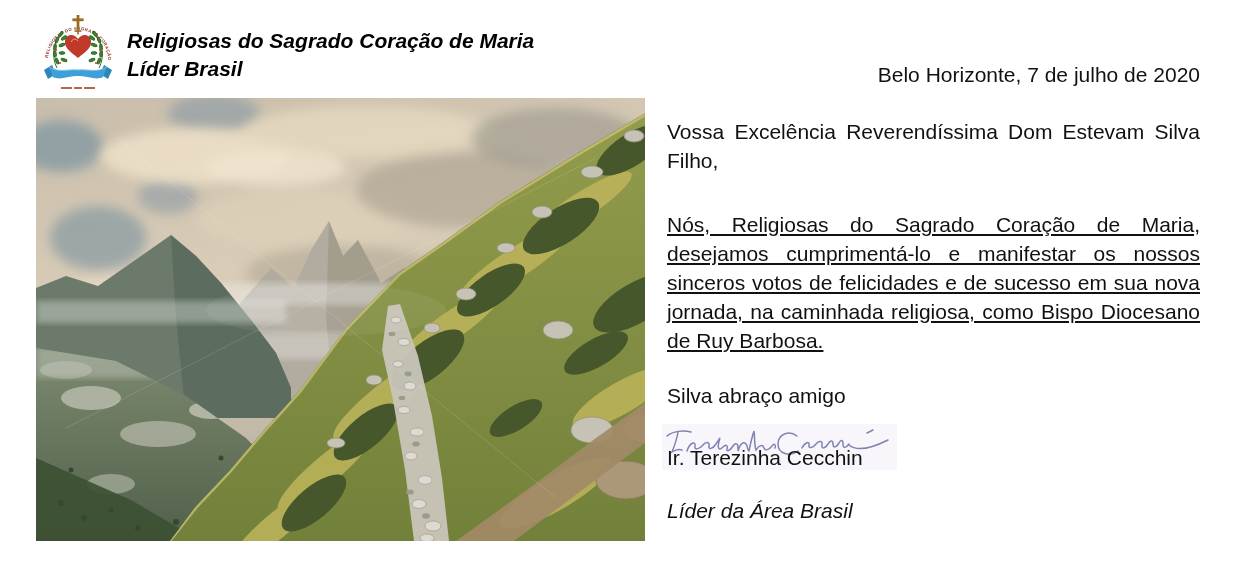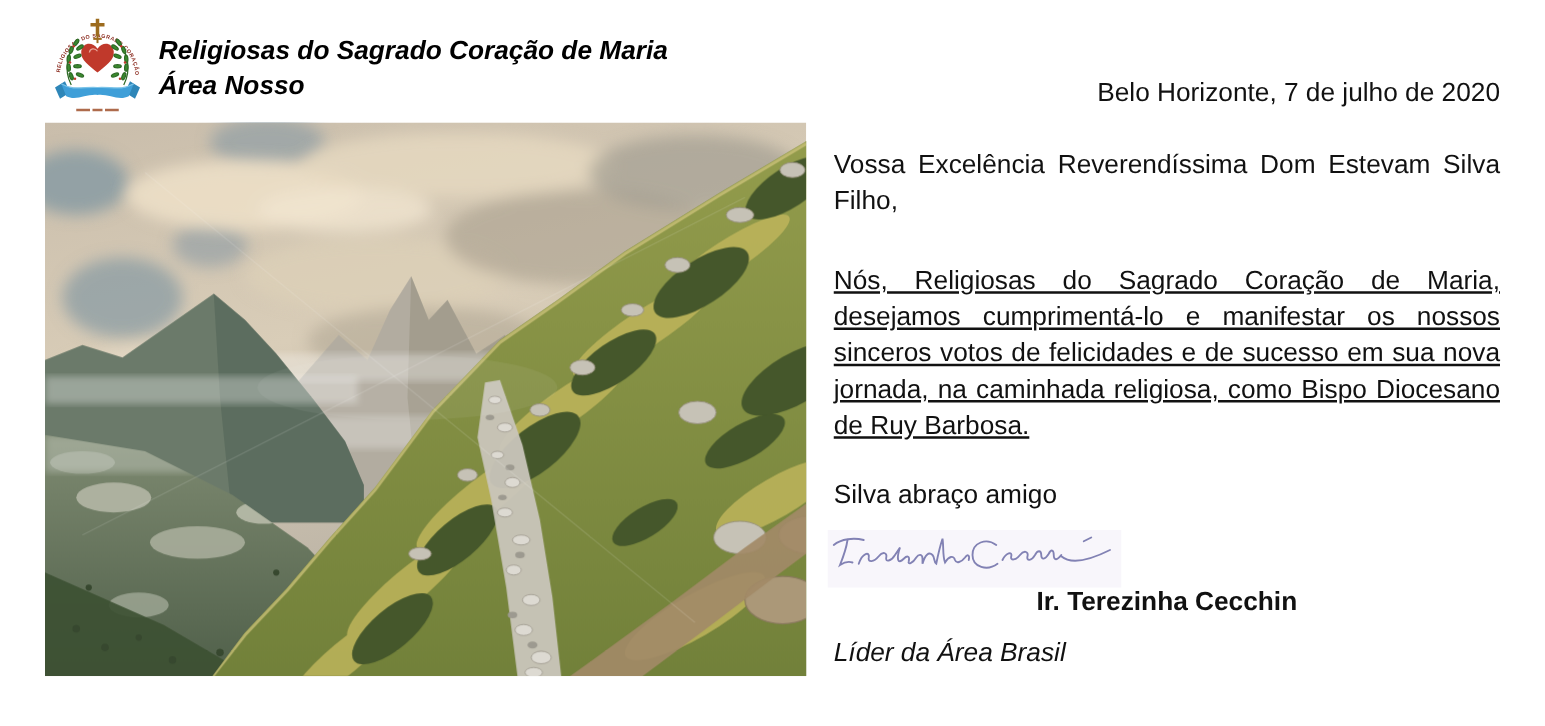--- a/index.html
+++ b/index.html
@@ -24,22 +24,22 @@
     font-size:21px;line-height:29px;color:#111;
   }
   .para{
     position:absolute;left:0;right:0;margin:0;
     font-size:21px;line-height:29px;text-align:justify;color:#111;
   }
   #salutation{top:117px;}
   #body-par{top:210px;text-decoration:underline;}
   #closing{top:381px;text-align:left;}
   #signature{position:absolute;left:-5px;top:423px;width:237px;height:49px;}
-  #signer-name{top:467px;text-align:center;font-weight:bold;}
-  #signer-title{top:508px;text-align:left;font-style:italic;}
+  #signer-name{top:443px;text-align:left;}
+  #signer-title{top:496px;text-align:left;font-style:italic;}
 </style>
 </head>
 <body>
 
 <svg id="logo" class="abs" viewBox="0 0 84 88" aria-hidden="true">
   <circle cx="42" cy="42" r="31" fill="#ffffff"></circle>
   <defs>
       <path id="arcTop" d="M 12 50 A 30 30 0 1 1 72 50" fill="none"></path>
     </defs>
   <text font-size="4.3" font-weight="bold" fill="#8a2a1e" letter-spacing="0.4">
@@ -97,21 +97,21 @@
   </g>
   <g fill="#a0522d" opacity="0.85">
     <rect x="25" y="77" width="11" height="2"></rect>
       <rect x="38" y="77" width="8" height="2"></rect>
       <rect x="48" y="77" width="11" height="2"></rect>
   </g>
 </svg>
 
 <div id="org-block" class="abs">
   <div class="org-line">Religiosas do Sagrado Coração de Maria</div>
-  <div class="org-line">Área Nosso</div>
+  <div class="org-line">Líder Brasil</div>
 </div>
 
 <svg id="photo" class="abs" viewBox="0 0 609 443" preserveAspectRatio="none">
   <title>Mountain landscape: stony footpath crossing a steep grassy slope, misty rocky peaks and cloudy sky</title>
   <defs>
     <linearGradient id="skyGrad" x1="0" y1="0" x2="0.3" y2="1">
       <stop offset="0" stop-color="#c9bdab"></stop>
       <stop offset="0.45" stop-color="#d9cdb8"></stop>
       <stop offset="1" stop-color="#b3aca0"></stop>
     </linearGradient>

